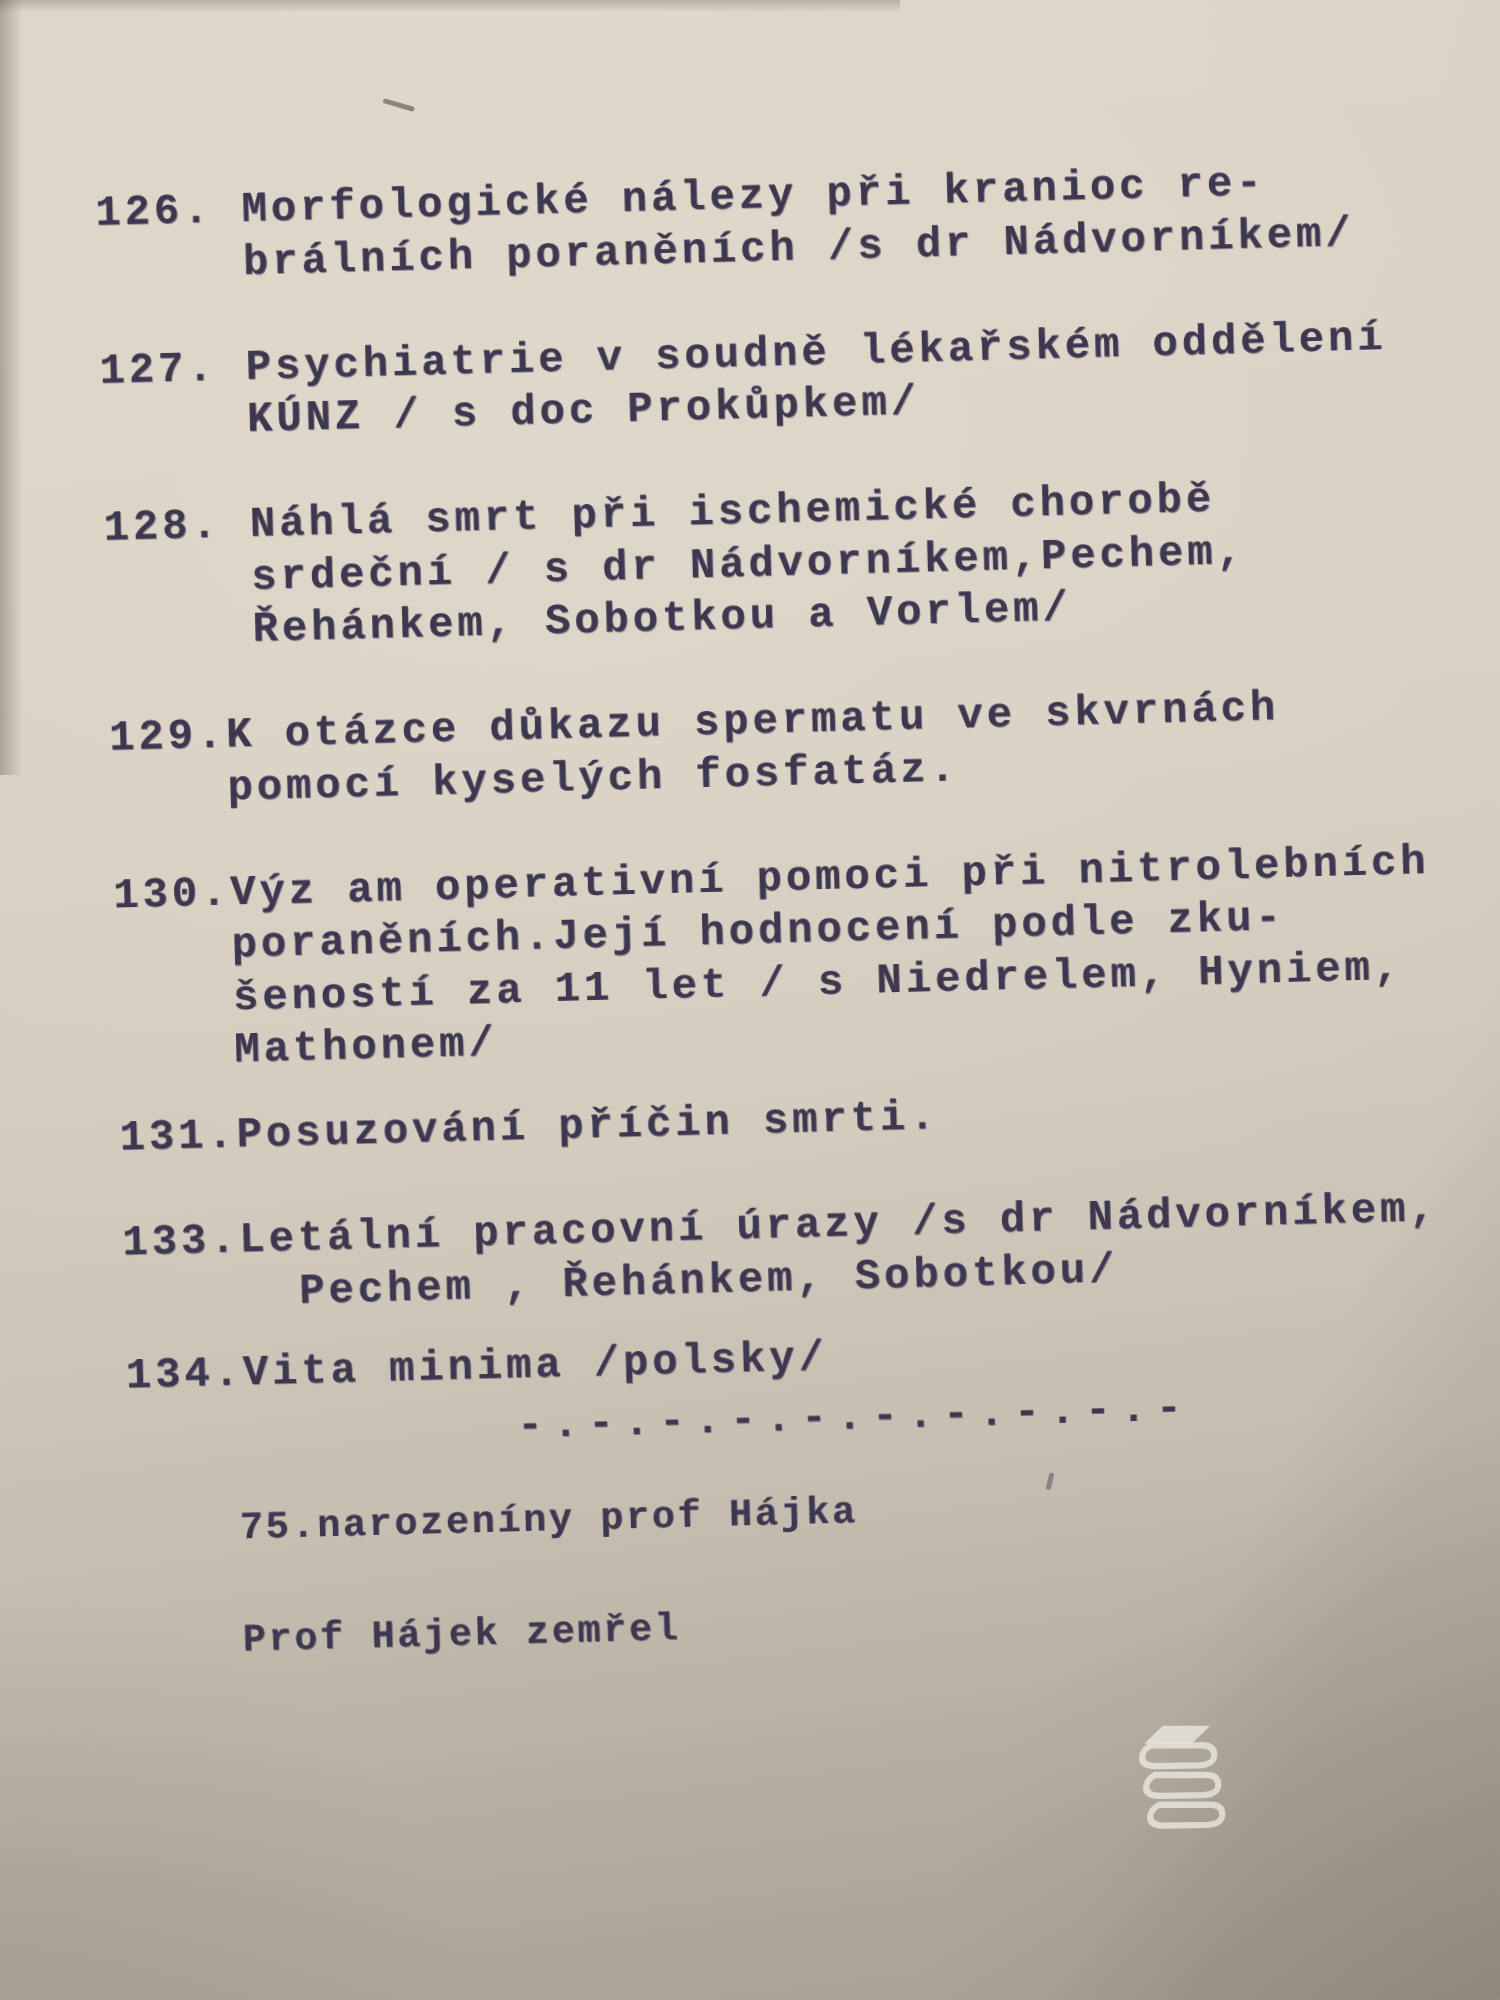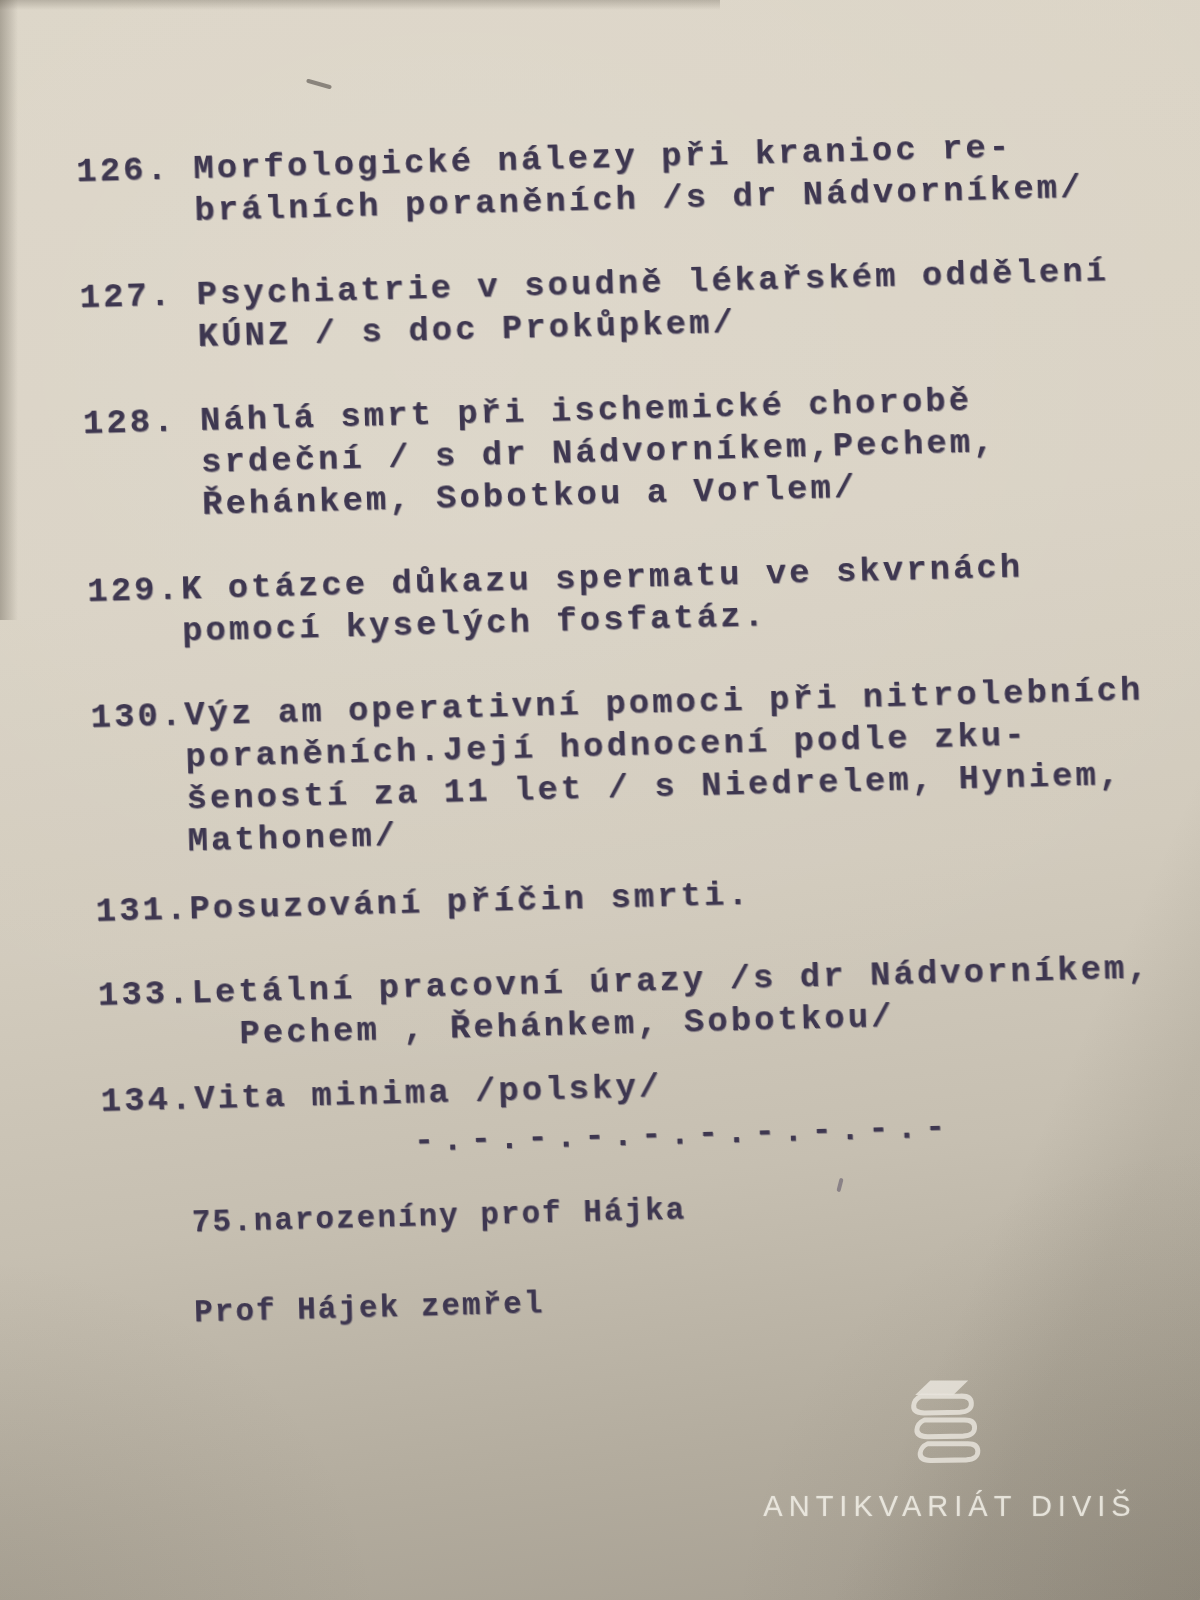--- a/index.html
+++ b/index.html
@@ -197,14 +197,13 @@
   <svg width="104" height="104" viewBox="0 0 104 104" aria-hidden="true">
     <g transform="rotate(-9 52 52) skewX(-6)">
       <polygon points="40,6 78,12 62,24 24,18" fill="rgba(242,239,231,0.85)"></polygon>
       <g fill="none" stroke="rgba(242,239,231,0.85)" stroke-width="5" stroke-linecap="round" stroke-linejoin="round">
         <path d="M30 20 L68 26 q12 1 12 9 q0 8 -12 7 L32 37 q-11 -2 -10 -9 q1 -6 8 -8 z"></path>
         <path d="M32 44 L70 50 q12 1 12 9 q0 8 -12 7 L34 61 q-11 -2 -10 -9 q1 -6 8 -8 z"></path>
         <path d="M34 68 L72 74 q12 1 12 9 q0 8 -12 7 L36 85 q-11 -2 -10 -9 q1 -6 8 -8 z"></path>
       </g>
     </g>
   </svg>
-  <div class="wm-text">ANTIKVARIÁT DIVIŠ</div>
 </div>
 
 </body></html>

